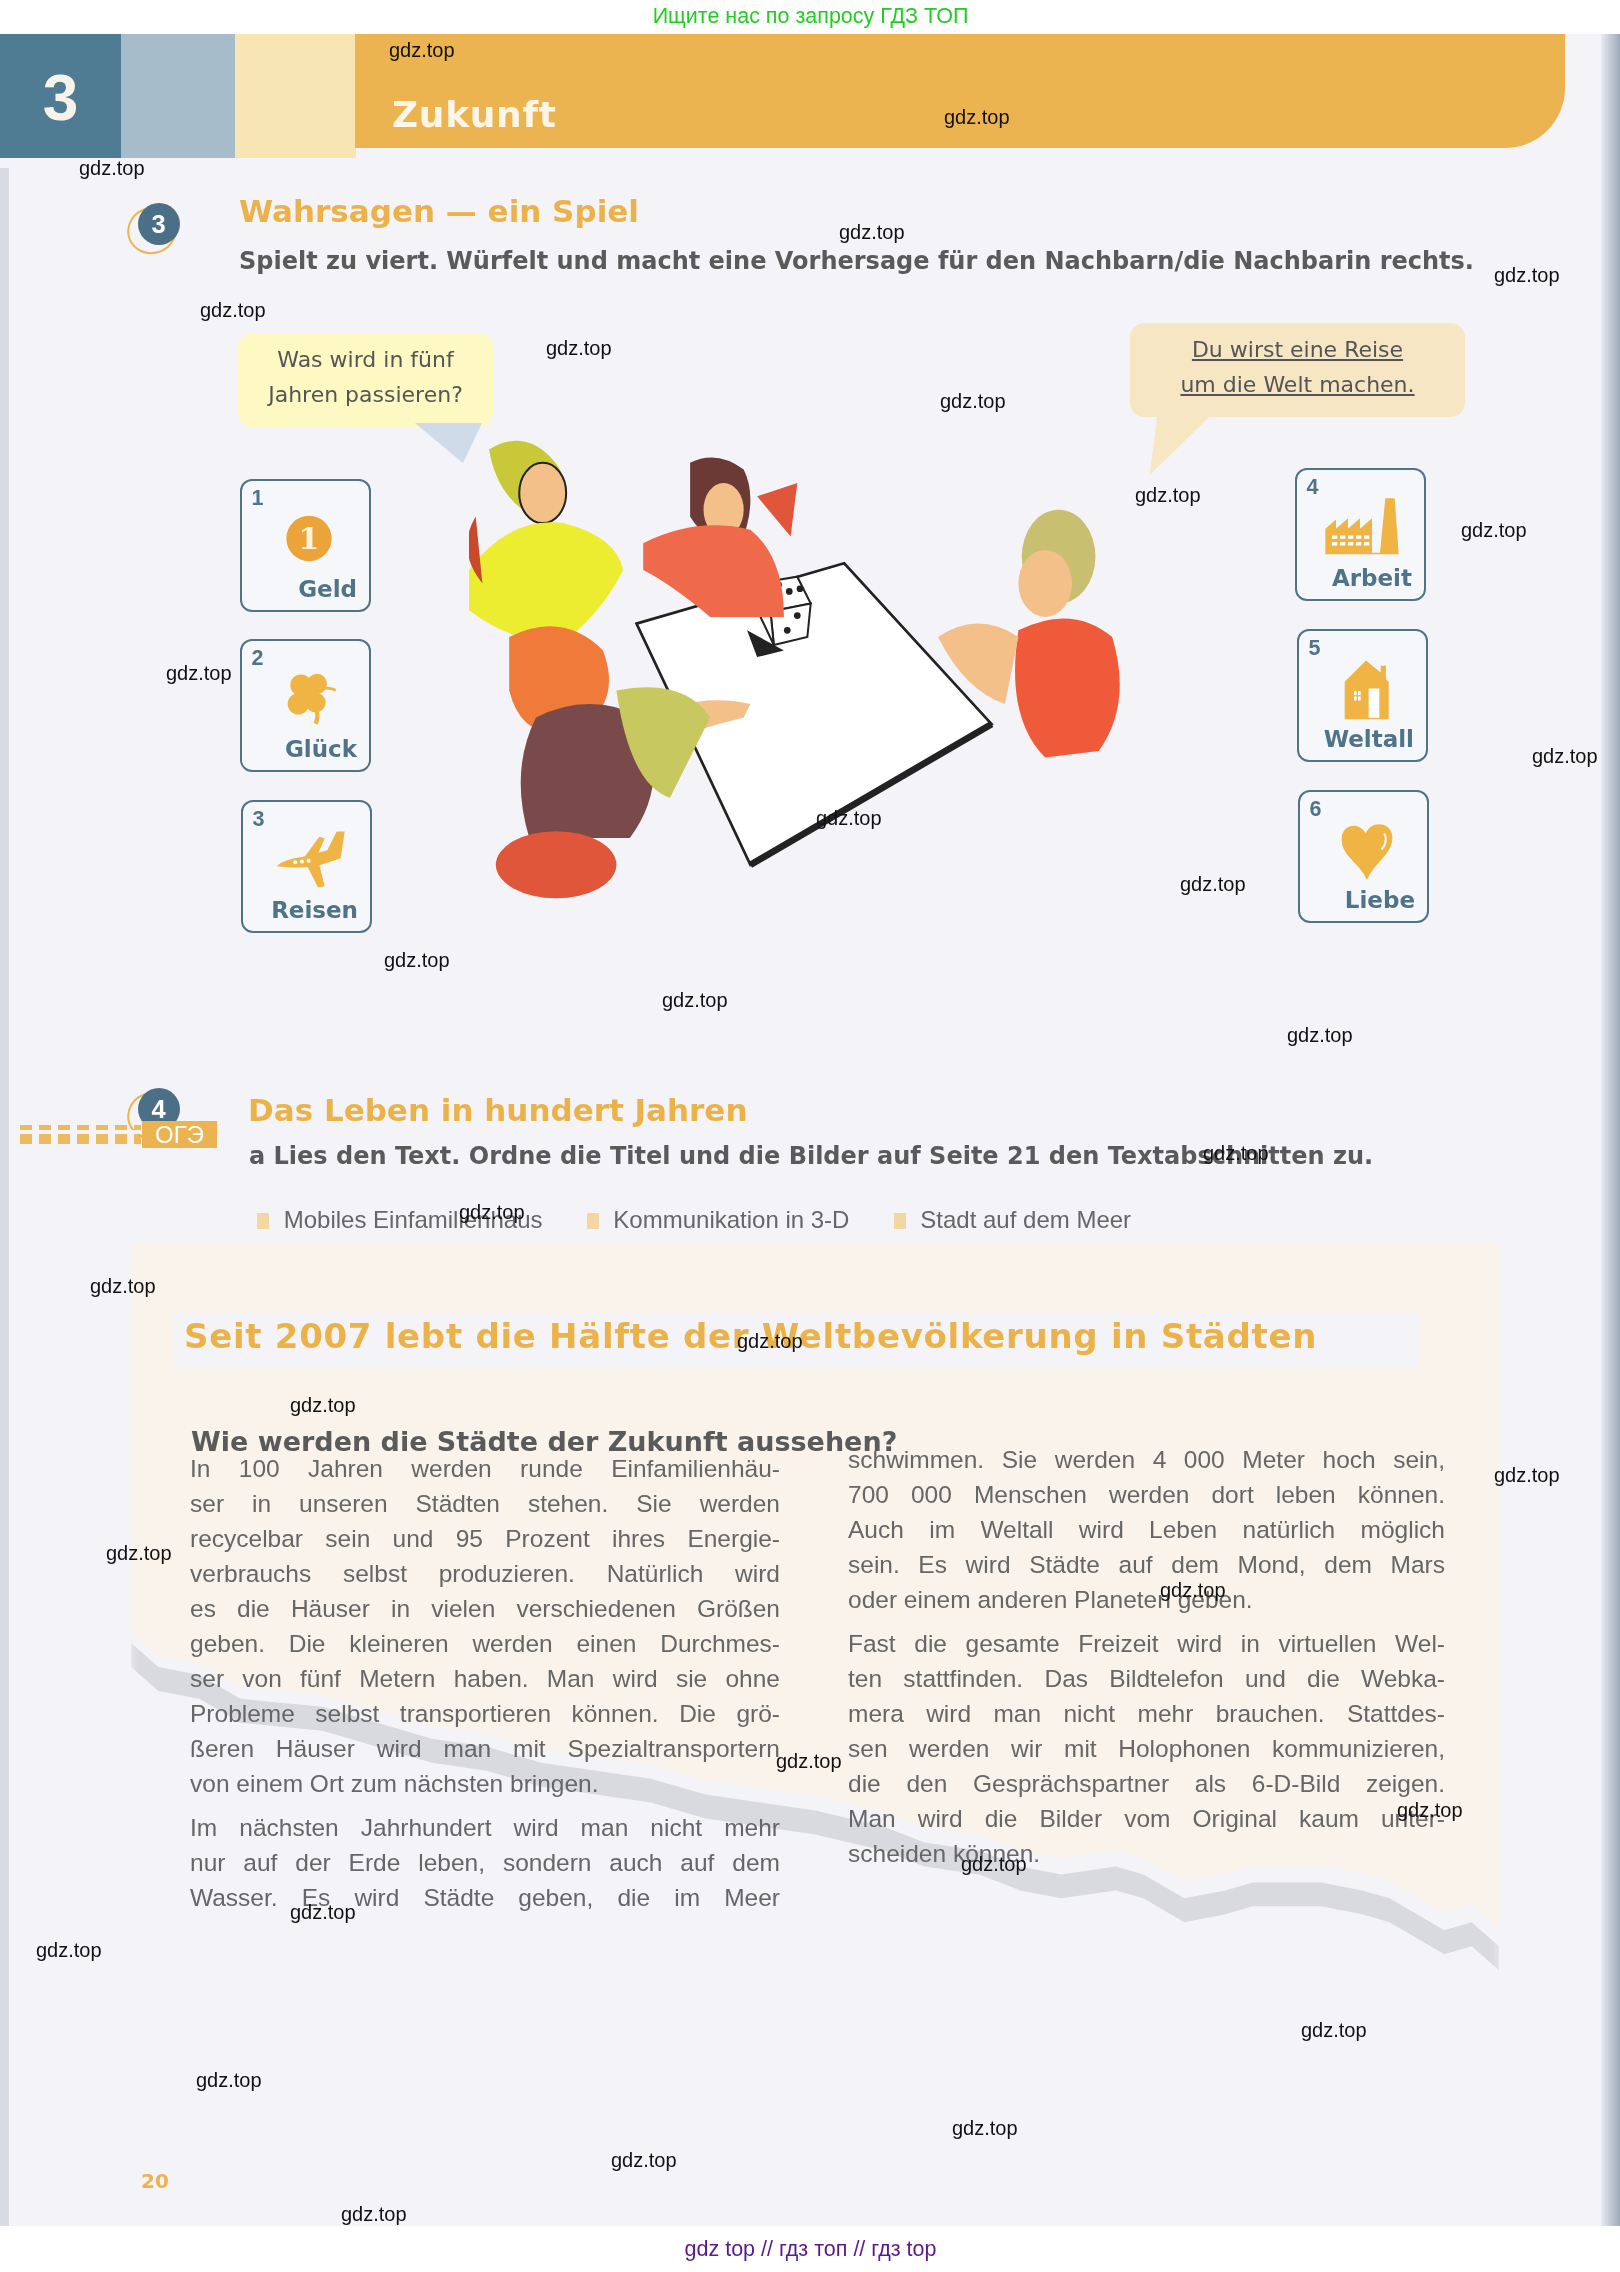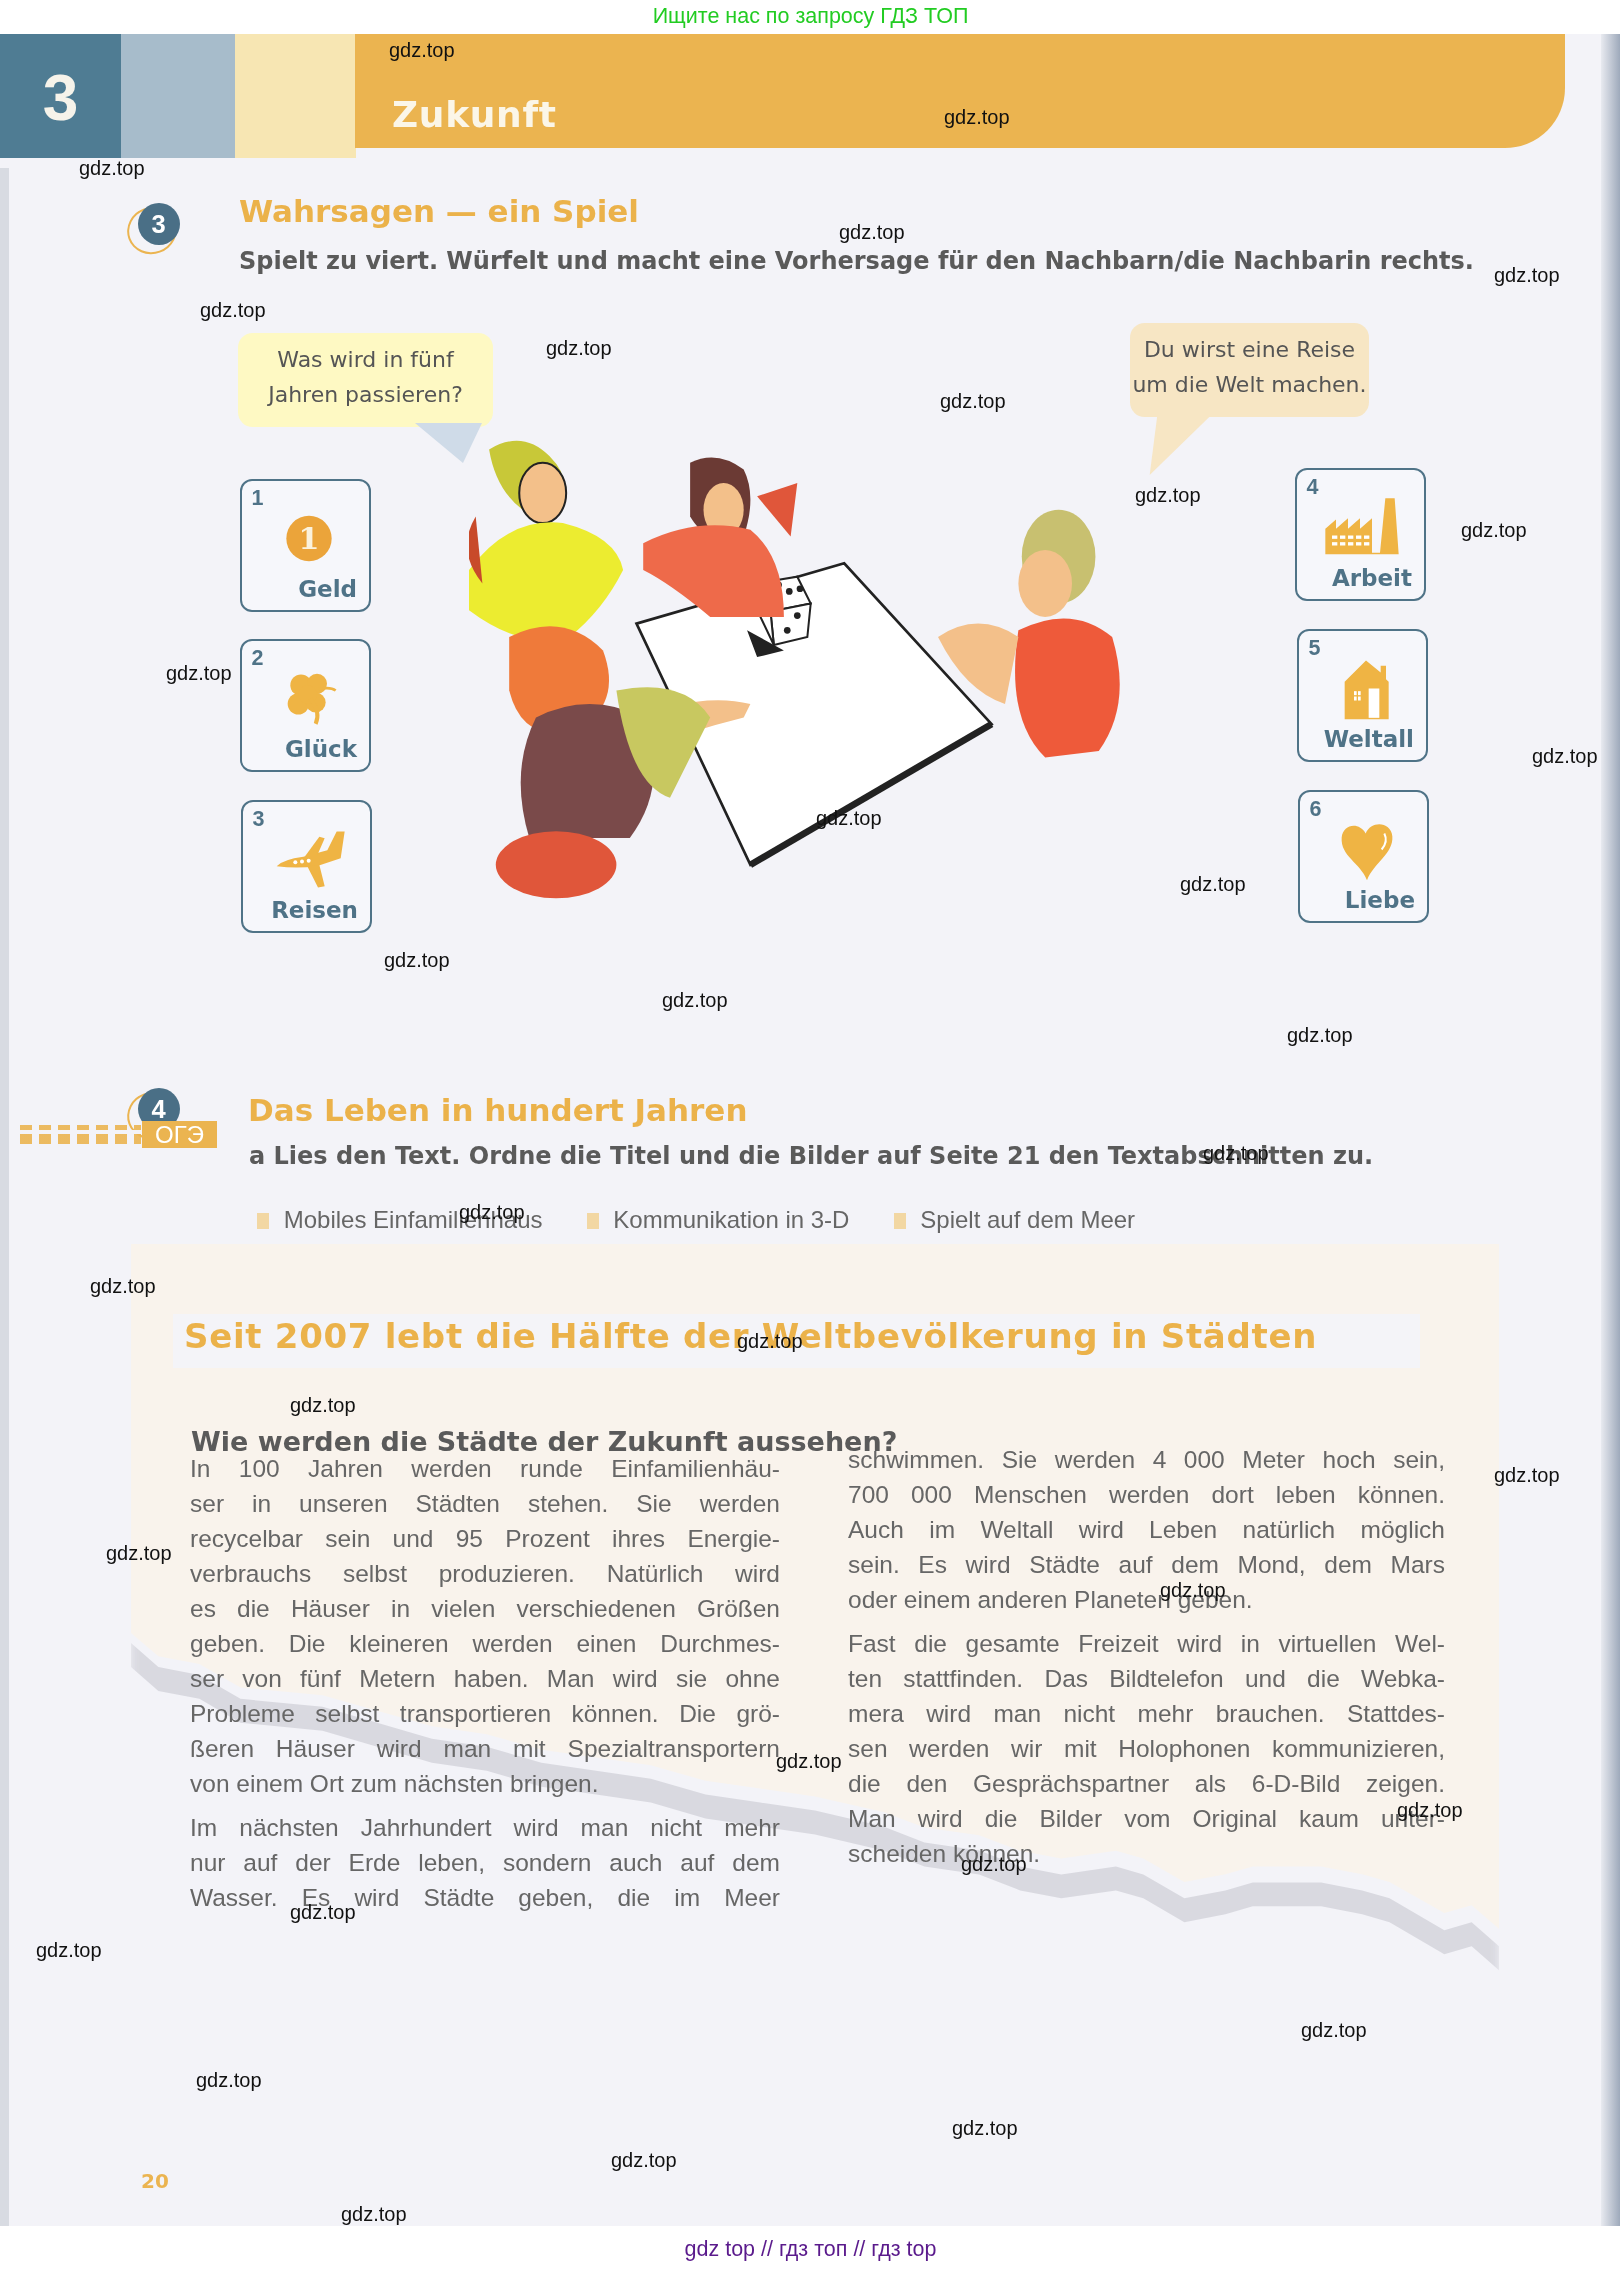--- a/index.html
+++ b/index.html
@@ -27,21 +27,21 @@
   
   .ex-badge { position: absolute; width: 60px; height: 52px; }
   .ex-badge .ring { position: absolute; left: 0; top: 4px; width: 50px; height: 47px; border: 2.7px solid #ebb450; border-radius: 50%; transform: rotate(-20deg); }
   .ex-badge .disc { position: absolute; left: 10.7px; top: 0; width: 42px; height: 42px; background: #4a6f86; border-radius: 50%; color: #fff; text-align: center; line-height: 42px; font-weight: bold; font-size: 25.5px; font-family: "Liberation Sans", sans-serif; }
   .ex-title { position: absolute; color: #ebb24a; font-family: "DejaVu Sans", sans-serif; font-weight: bold; font-size: 31px; }
   .instr { position: absolute; color: #5a5a5a; font-family: "DejaVu Sans", sans-serif; font-weight: bold; font-size: 24px; white-space: nowrap; }
 
   
   .bubble { position: absolute; border-radius: 14.7px; font-family: "DejaVu Sans", sans-serif; font-size: 22px; color: #555; text-align: center; line-height: 35px; padding-top: 9.4px; }
   .bubble.blue { left: 238px; top: 299px; width: 255px; height: 94px; background: #fef9c3; }
-  .bubble.beige { left: 1130px; top: 289px; width: 239px; height: 94px; background: #f7e6c4; }
+  .bubble.beige { left: 1130px; top: 289px; width: 335px; height: 94px; background: #f7e6c4; text-decoration: underline; }
   .tail { position: absolute; width: 0; height: 0; }
   .tail.blue { left: 429px; top: 389px; border-left: 20px solid transparent; border-right: 47px solid transparent; border-top: 40px solid #cfdbe8; transform: skewX(35deg); }
   .tail.beige { left: 1140px; top: 381px; border-left: 27px solid transparent; border-right: 27px solid transparent; border-top: 60px solid #f7e6c4; transform: skewX(-30deg); }
 
   
   .card { position: absolute; width: 131px; height: 133px; border: 2.7px solid #4f7387; border-radius: 12px; background: #f6f7fb; }
   .card .num { position: absolute; left: 9.4px; top: 5.4px; font-family: "Liberation Sans", sans-serif; font-weight: bold; font-size: 21.5px; color: #4f7387; }
   .card .icon { position: absolute; left: 27px; top: 24px; width: 80px; height: 67px; }
   .card .label { position: absolute; right: 12px; bottom: 8px; font-family: "DejaVu Sans", sans-serif; font-weight: bold; font-size: 23px; color: #4f7387; }
 
@@ -247,21 +247,21 @@
   <div class="oge">
     <div class="dots"></div>
     <div class="dots2"></div>
     <div class="tag">ОГЭ</div>
   </div>
   <div class="ex-title" style="left:248px; top:1058px;">Das Leben in hundert Jahren</div>
   <div class="instr" style="left:249px; top:1108px;">a Lies den Text. Ordne die Titel und die Bilder auf Seite 21 den Textabschnitten zu.</div>
   <div class="titles">
     <span class="t"><span class="sq"></span><span>Mobiles Einfamilienhaus</span></span>
     <span class="t"><span class="sq"></span><span>Kommunikation in 3-D</span></span>
-    <span class="t"><span class="sq"></span><span>Spielt auf dem Meer</span></span>
+    <span class="t"><span class="sq"></span><span>Stadt auf dem Meer</span></span>
   </div>
 
   <div class="tear-shadow"></div>
   <div class="article"></div>
   <div class="headline-strip"></div>
   <div class="headline">Seit 2007 lebt die Hälfte der Weltbevölkerung in Städten</div>
   <div class="subhead">Wie werden die Städte der Zukunft aussehen?</div>
 
   <div class="col col-left">
     <p>

